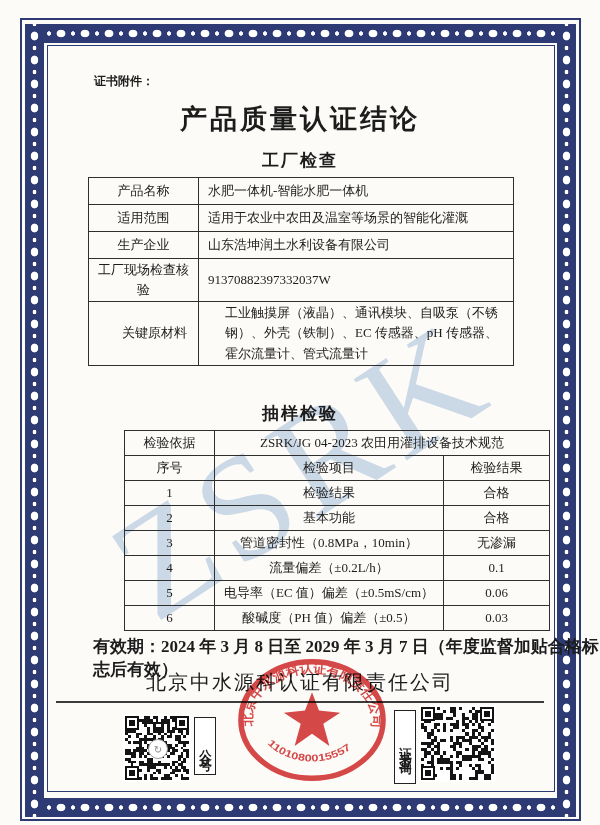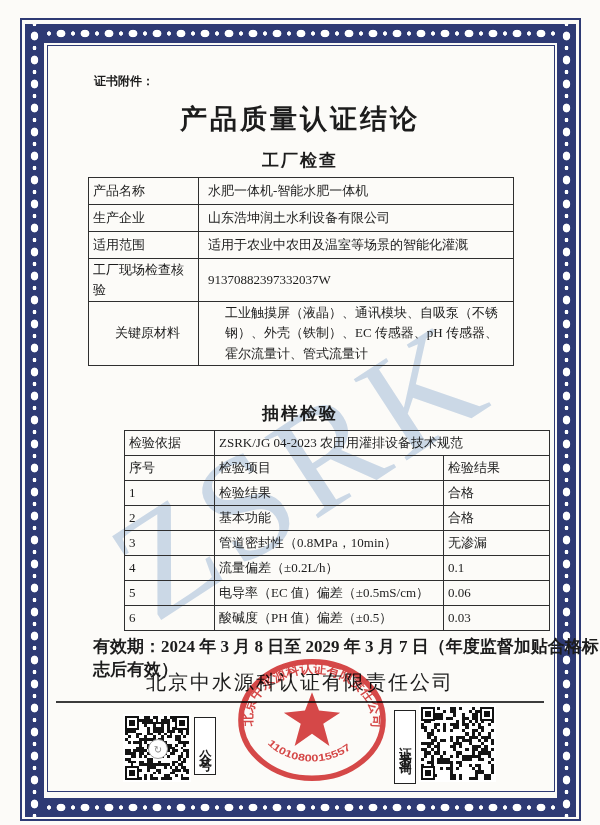--- a/index.html
+++ b/index.html
@@ -40,21 +40,21 @@
   .note{position:absolute;left:94px;top:73px;font-size:12px;font-weight:bold;}
   .title{position:absolute;left:0;right:0;top:101px;margin:0;text-align:center;
     font-family:"Liberation Sans",sans-serif;font-size:27px;font-weight:bold;letter-spacing:3px;}
   .sec{position:absolute;left:0;right:0;margin:0;text-align:center;
     font-size:17px;font-weight:bold;letter-spacing:2px;}
   .sec1{top:149px}.sec2{top:402px}
 
   
   table{border-collapse:collapse;table-layout:fixed;position:absolute;left:88px;width:425px;
     font-size:13px;}
-  td{border:1px solid #2f2f2f;padding:1px 4px;vertical-align:middle;text-align:left;
+  td{border:1px solid #2f2f2f;padding:1px 4px;vertical-align:middle;text-align:center;
     line-height:1.55;}
   .t1{top:177px;}
   .t1 td.val{text-align:left;padding:1px 9px;}
   .t1 tr.h1 td{height:24px;}
   .t1 tr.h2 td{height:50px;padding-left:26px;}
   .t2{top:430px;margin-left:36px;}
   .t2 td{height:22px;}
 
   
   .validity{position:absolute;left:93px;top:635px;font-size:17px;font-weight:bold;}
@@ -112,26 +112,26 @@
       <colgroup>
           <col style="width:110px">
           <col style="width:315px">
         </colgroup>
       <tbody>
           <tr class="h1">
         <td class="lab">产品名称</td>
         <td class="val">水肥一体机-智能水肥一体机</td>
       </tr>
       <tr class="h1">
+        <td class="lab">适用范围</td>
+        <td class="val">适用于农业中农田及温室等场景的智能化灌溉</td>
+      </tr>
+      <tr class="h1">
         <td class="lab">生产企业</td>
         <td class="val">山东浩坤润土水利设备有限公司</td>
-      </tr>
-      <tr class="h1">
-        <td class="lab">适用范围</td>
-        <td class="val">适用于农业中农田及温室等场景的智能化灌溉</td>
       </tr>
       <tr class="h1">
         <td class="lab">工厂现场检查核验</td>
         <td class="val">91370882397332037W</td>
       </tr>
       <tr class="h2">
         <td class="lab">关键原材料</td>
         <td class="val">工业触摸屏（液晶）、通讯模块、自吸泵（不锈钢）、外壳（铁制）、EC 传感器、pH 传感器、霍尔流量计、管式流量计</td>
       </tr>
     </tbody>

